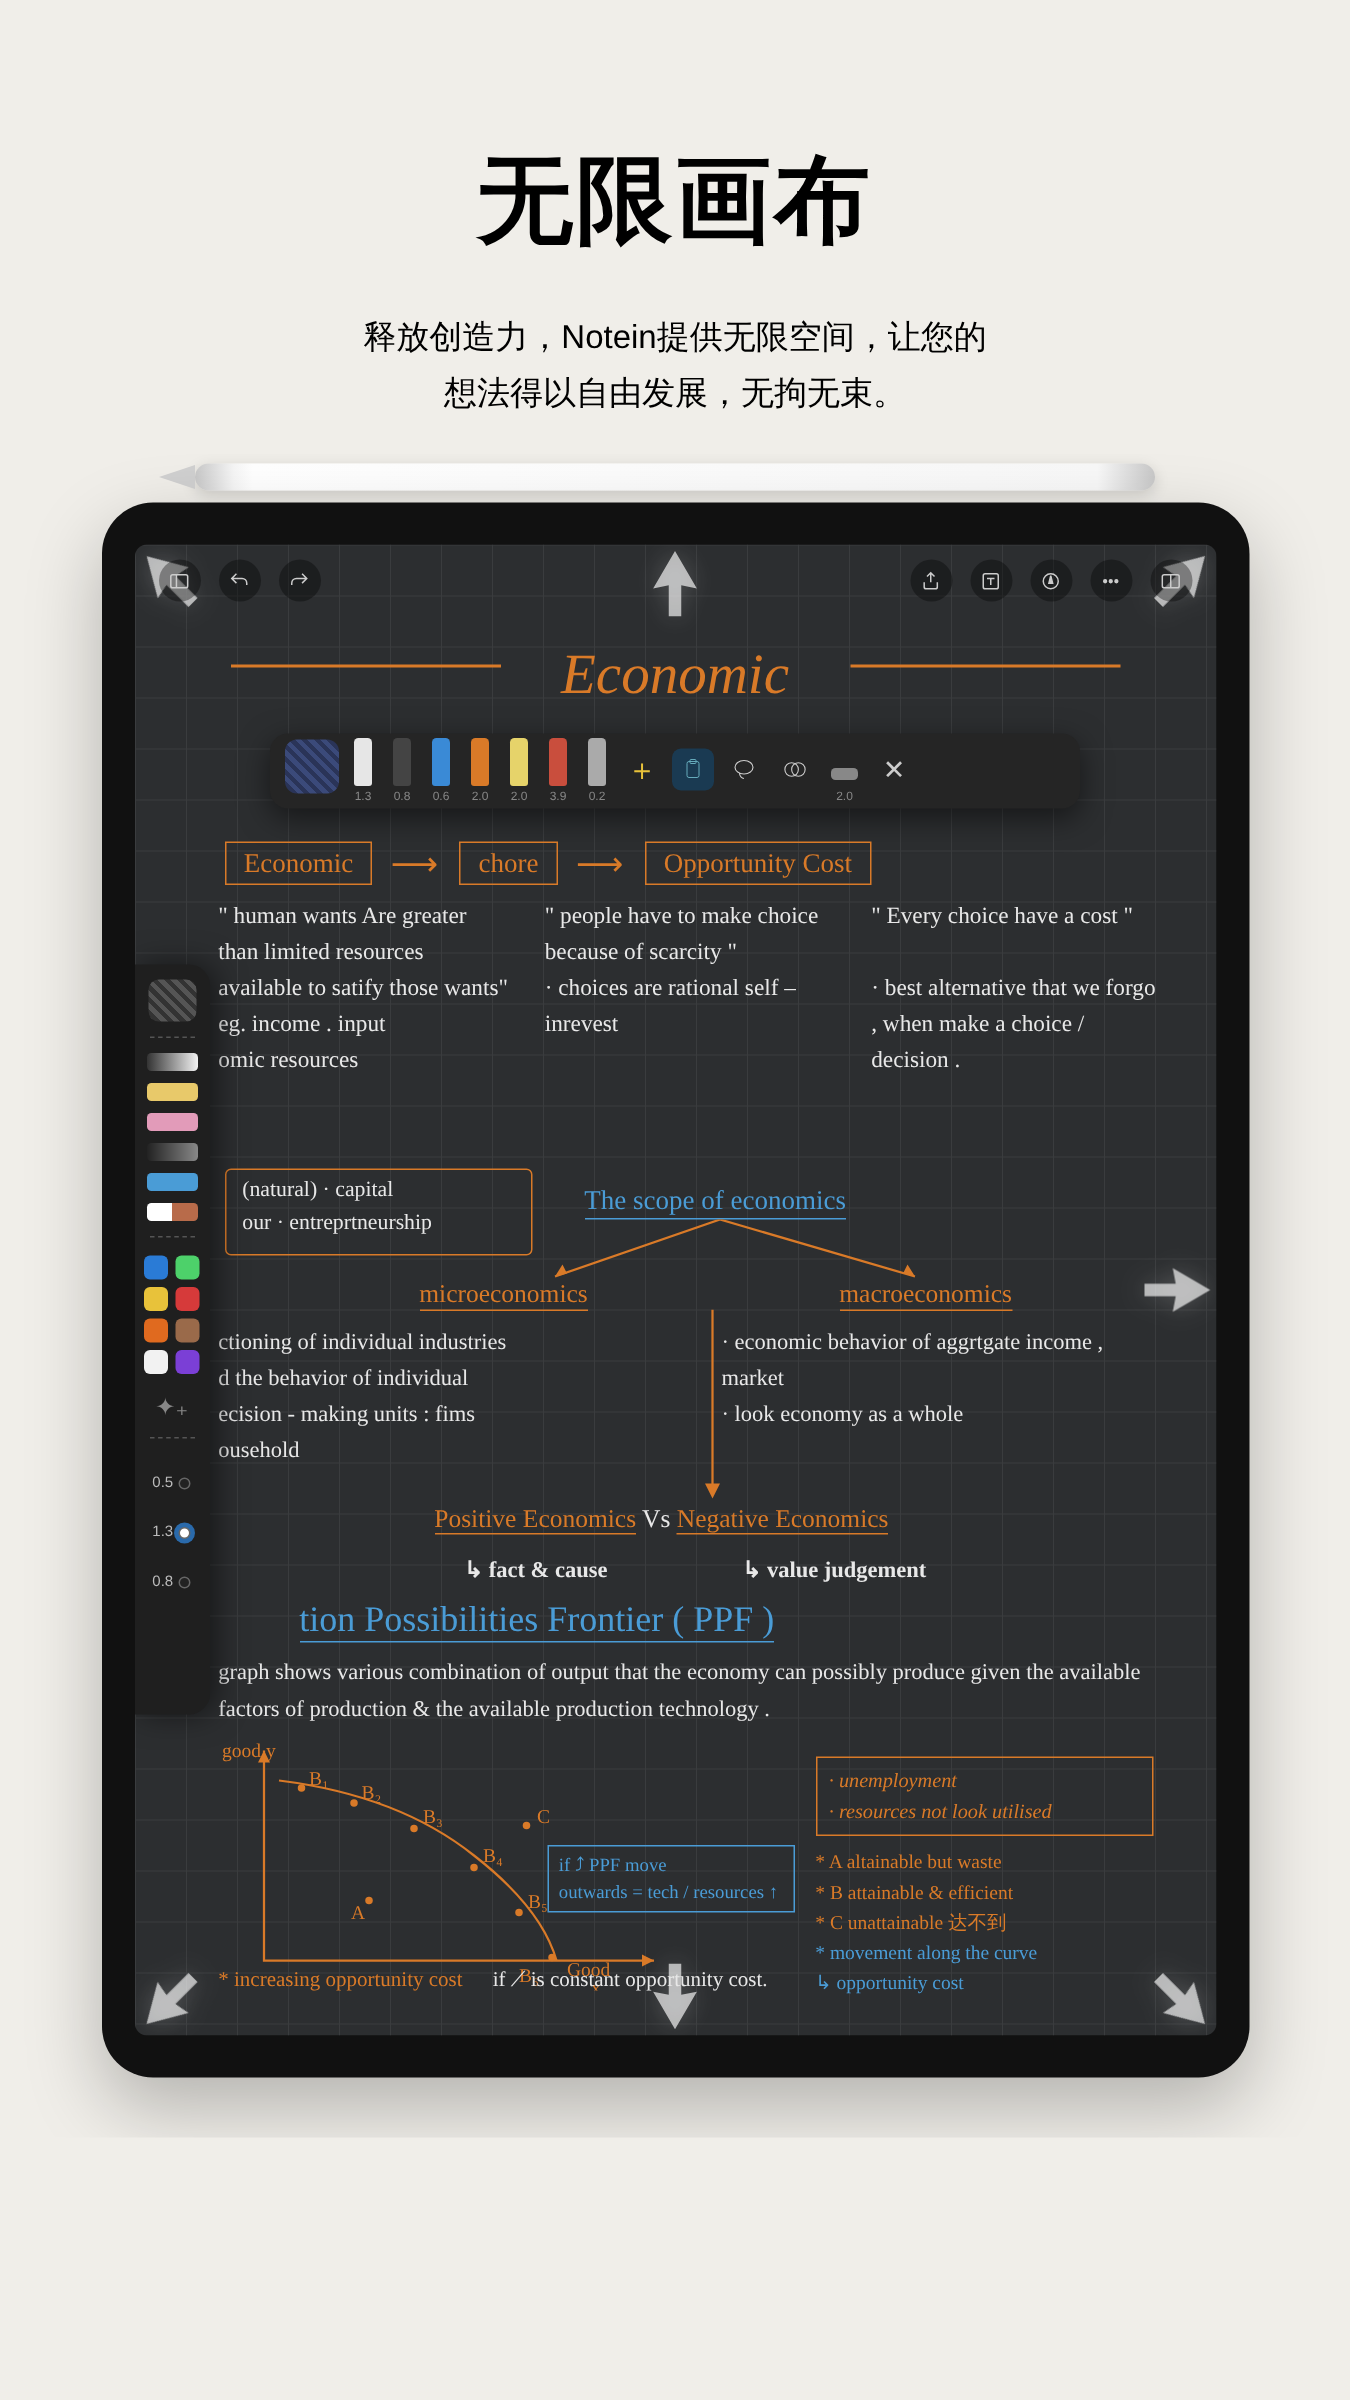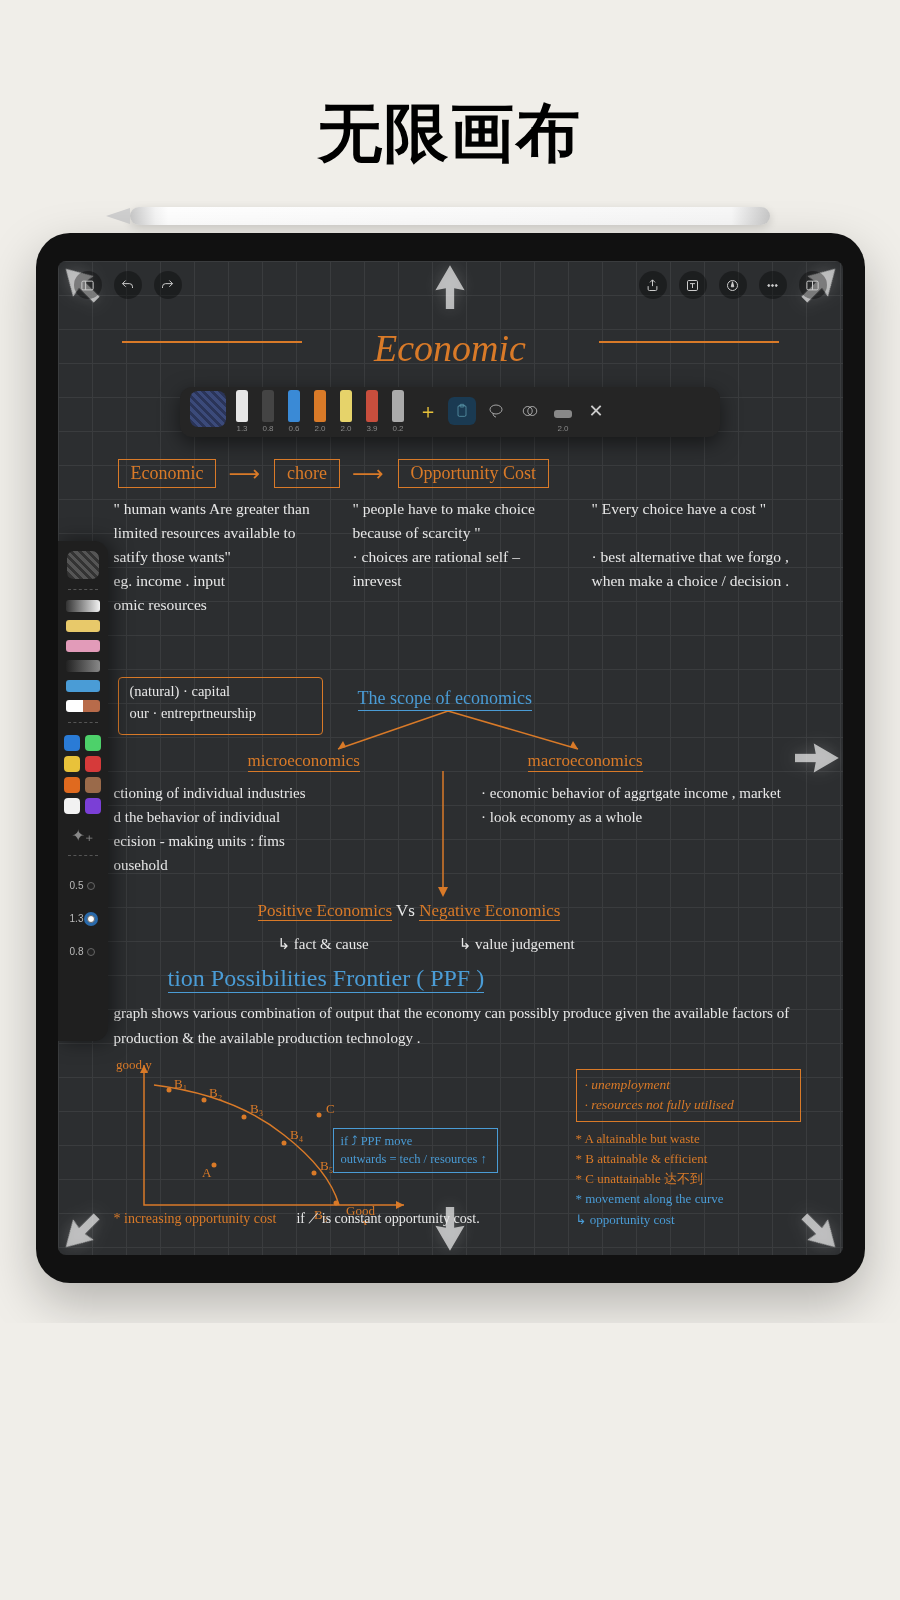--- a/index.html
+++ b/index.html
@@ -14,21 +14,21 @@
     --top-toolbar:#252525;
   }
   *{box-sizing:border-box;}
   body{margin:0;background:var(--bg);font-family:-apple-system,BlinkMacSystemFont,'Segoe UI',sans-serif;width:900px;}
   .page{width:900px;margin:0 auto;padding:60px 0 40px;}
   .hero-title{text-align:center;font-size:64px;font-weight:700;letter-spacing:2px;margin:30px 0 30px;}
   .hero-sub{text-align:center;font-size:22px;line-height:1.6;margin-bottom:30px;}
   .hero-sub div{margin:2px 0;}
   .stylus{width:640px;height:18px;margin:20px auto 0;background:linear-gradient(to right,#c8c8c8 0,#f5f5f5 4%,#fff 6%,#f8f8f8 94%,#c8c8c8 100%);border-radius:9px;position:relative;box-shadow:0 3px 10px rgba(0,0,0,.15);}
   .stylus:before{content:"";position:absolute;left:-24px;top:1px;border-top:8px solid transparent;border-bottom:8px solid transparent;border-right:24px solid #d0d0d0;}
-  .tablet{width:829px;height:1050px;margin:8px auto 0;background:var(--tablet);border-radius:34px;padding:28px 22px;position:relative;box-shadow:0 20px 50px rgba(0,0,0,.25);}
+  .tablet{width:765px;height:1050px;margin:8px auto 0;background:var(--tablet);border-radius:34px;padding:28px 22px;position:relative;box-shadow:0 20px 50px rgba(0,0,0,.25);}
   .screen{width:100%;height:100%;background:var(--canvas);border-radius:8px;position:relative;overflow:hidden;background-image:
     linear-gradient(var(--grid) 1px,transparent 1px),
     linear-gradient(90deg,var(--grid) 1px,transparent 1px);
     background-size:34px 34px;}
   
   .top-bar{position:absolute;top:6px;left:0;right:0;height:36px;display:flex;align-items:center;padding:0 16px;gap:12px;}
   .top-bar .spacer{flex:1;}
   .top-icon{width:28px;height:28px;border-radius:14px;background:rgba(0,0,0,.35);display:flex;align-items:center;justify-content:center;color:#ccc;cursor:pointer;}
   .top-icon svg{width:15px;height:15px;stroke:#ccc;fill:none;stroke-width:1.6;}
   
@@ -53,21 +53,21 @@
   .arrow-r{color:var(--orange);font-size:22px;letter-spacing:2px;}
   
   .cols{position:absolute;top:236px;left:56px;right:34px;display:grid;grid-template-columns:1fr 1fr 1fr;gap:22px;font-size:15.5px;line-height:1.55;}
   
   .scope-title{position:absolute;top:427px;left:300px;color:var(--blue);font-size:18px;padding-bottom:1px;border-bottom:1px solid var(--blue);}
   .micro{position:absolute;top:490px;left:190px;color:var(--orange);border-bottom:1px solid var(--orange);font-size:17px;}
   .macro{position:absolute;top:490px;left:470px;color:var(--orange);border-bottom:1px solid var(--orange);font-size:17px;}
   .cols2{position:absolute;top:520px;left:56px;right:34px;display:grid;grid-template-columns:1fr 1fr;gap:40px;font-size:15px;line-height:1.6;}
   .vs-row{position:absolute;top:640px;left:200px;right:40px;font-size:17px;}
   .vs-row .o{color:var(--orange);border-bottom:1px solid var(--orange);}
-  .fact-row{position:absolute;top:674px;left:220px;right:40px;font-size:15px;display:flex;gap:90px;}
+  .fact-row{position:absolute;top:674px;left:220px;right:40px;font-size:15px;display:flex;gap:90px;font-weight:bold;}
   .ppf-head{position:absolute;top:704px;left:110px;color:var(--blue);font-size:24px;border-bottom:1px solid var(--blue);}
   .ppf-body{position:absolute;top:740px;left:56px;right:34px;font-size:15px;line-height:1.65;}
   
   .legend-box{position:absolute;top:808px;right:42px;width:225px;border:1.5px solid var(--orange);padding:5px 8px;font-size:13.5px;color:var(--orange);line-height:1.5;font-style:italic;}
   .legend-list{position:absolute;top:868px;right:42px;width:225px;font-size:13px;line-height:1.55;}
   .legend-list .o{color:var(--orange);}
   .legend-list .b{color:var(--blue);}
   
   .graph{position:absolute;bottom:30px;left:56px;width:310px;height:170px;}
   .graph svg{width:100%;height:100%;}
@@ -86,20 +86,24 @@
   .size-dot{width:8px;height:8px;border-radius:50%;background:#222;border:1px solid #666;}
   .size-row.active .size-dot{background:#fff;box-shadow:0 0 0 3px #2a6aab;}
   
   .nat-box{position:absolute;top:416px;left:60px;width:205px;height:58px;border:1px solid var(--orange);border-radius:4px;}
 </style>
 </head>
 <body>
 
 <div class="page">
   <div class="hero-title">无限画布</div>
+  <div class="hero-sub">
+    <div>释放创造力，Notein提供无限空间，让您的</div>
+    <div>想法得以自由发展，无拘无束。</div>
+  </div>
 
   <div class="stylus"></div>
 
   <div class="tablet">
     <div class="screen">
 
       <div class="dir-arrow" style="top:-2px;left:50%;transform:translateX(-50%)"><svg viewBox="0 0 24 24">
             <path d="M12 3 L19 15 L14 14 L14 24 L10 24 L10 14 L5 15 Z" fill="rgba(255,255,255,.65)"></path>
           </svg></div>
       <div class="dir-arrow" style="bottom:-2px;left:50%;transform:translateX(-50%) rotate(180deg)"><svg viewBox="0 0 24 24">
@@ -280,21 +284,21 @@
       <div class="fact-row hand">
         <span>↳ fact  &amp;  cause</span>
         <span>↳  value  judgement</span>
       </div>
 
       <div class="ppf-head hand">tion  Possibilities  Frontier  ( PPF )</div>
       <div class="ppf-body hand">graph  shows   various   combination  of  output   that   the  economy can  possibly  produce  given  the  available  factors  of  production  &amp; the  available  production  technology .</div>
 
       <div class="legend-box hand">
         <div>· unemployment</div>
-          <div>· resources  not fully utilised</div>
+          <div>· resources  not look utilised</div>
       </div>
       <div class="legend-list hand">
         <div class="o">* A   altainable  but  waste</div>
         <div class="o">* B   attainable   &amp;  efficient</div>
         <div class="o">* C   unattainable  达不到</div>
         <div class="b">* movement  along  the  curve</div>
         <div class="b">↳ opportunity  cost</div>
       </div>
 
       <div class="graph">

